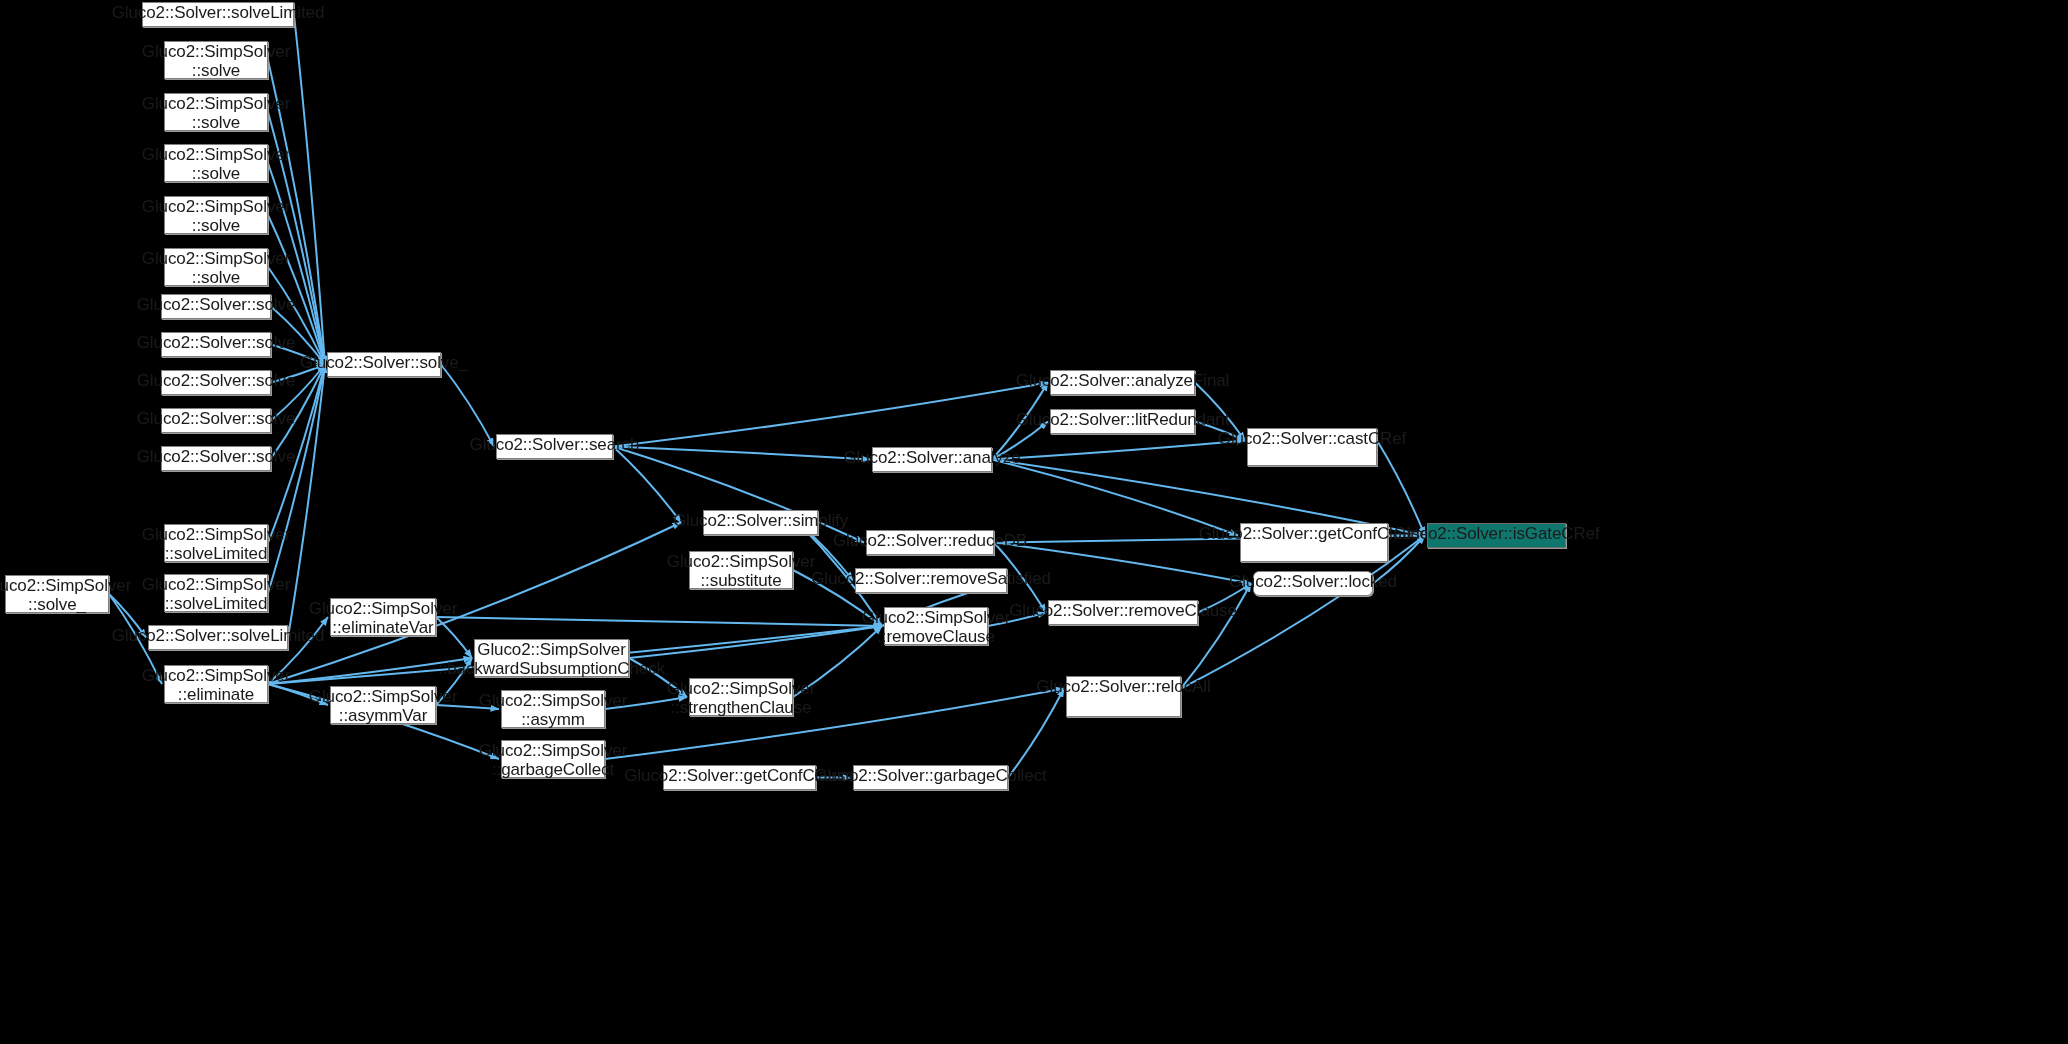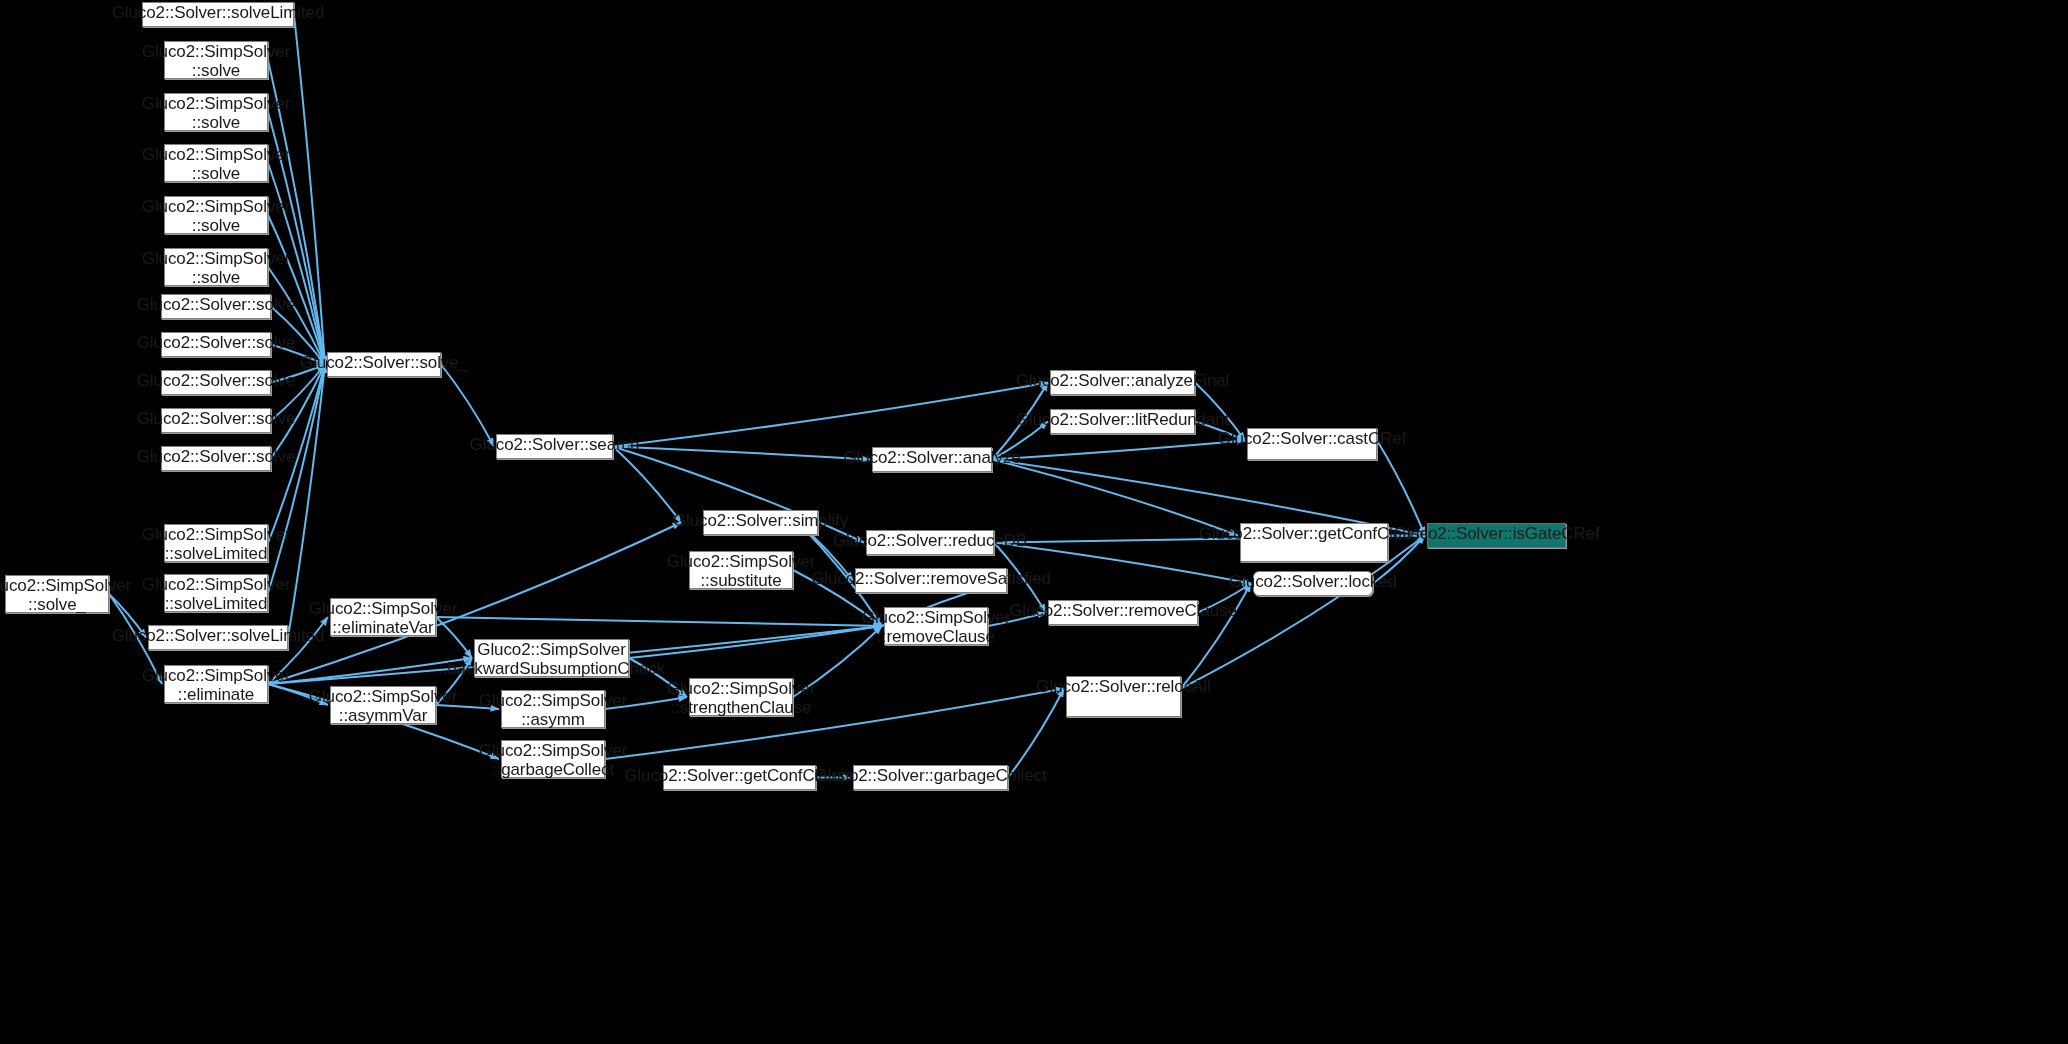--- a/index.html
+++ b/index.html
@@ -132,21 +132,21 @@
       <div class="node" style="left: 474px; top: 639px; width: 155px; height: 38px;"><span>Gluco2::SimpSolver</span><span class="l2">::backwardSubsumptionCheck</span></div>
       <div class="node" style="left: 330px; top: 686px; width: 106px; height: 38px;"><span>Gluco2::SimpSolver</span><span class="l2">::asymmVar</span></div>
       <div class="node" style="left: 501px; top: 690px; width: 104px; height: 38px;"><span>Gluco2::SimpSolver</span><span class="l2">::asymm</span></div>
       <div class="node" style="left: 689px; top: 678px; width: 104px; height: 38px;"><span>Gluco2::SimpSolver</span><span class="l2">::strengthenClause</span></div>
       <div class="node" style="left: 501px; top: 740px; width: 104px; height: 38px;"><span>Gluco2::SimpSolver</span><span class="l2">::garbageCollect</span></div>
       <div class="node" style="left: 663px; top: 765px; width: 153px; height: 25px;"><span>Gluco2::Solver::getConfClause</span></div>
       <div class="node" style="left: 853px; top: 765px; width: 155px; height: 25px;"><span>Gluco2::Solver::garbageCollect</span></div>
       <div class="node" style="left: 1050px; top: 370px; width: 145px; height: 25px;"><span>Gluco2::Solver::analyzeFinal</span></div>
       <div class="node" style="left: 1050px; top: 409px; width: 145px; height: 25px;"><span>Gluco2::Solver::litRedundant</span></div>
       <div class="node" style="left: 872px; top: 447px; width: 120px; height: 25px;"><span>Gluco2::Solver::analyze</span></div>
-      <div class="node" style="left: 1247px; top: 428px; width: 130px; height: 32px;"><span>Gluco2::Solver::castCRef</span></div>
+      <div class="node" style="left: 1247px; top: 428px; width: 130px; height: 38px;"><span>Gluco2::Solver::castCRef</span></div>
       <div class="node" style="left: 866px; top: 530px; width: 128px; height: 25px;"><span>Gluco2::Solver::reduceDB</span></div>
       <div class="node" style="left: 855px; top: 568px; width: 152px; height: 25px;"><span>Gluco2::Solver::removeSatisfied</span></div>
       <div class="node" style="left: 884px; top: 607px; width: 104px; height: 38px;"><span>Gluco2::SimpSolver</span><span class="l2">::removeClause</span></div>
       <div class="node" style="left: 1048px; top: 600px; width: 150px; height: 25px;"><span>Gluco2::Solver::removeClause</span></div>
       <div class="node" style="left: 1066px; top: 676px; width: 115px; height: 41px;"><span>Gluco2::Solver::relocAll</span></div>
       <div class="node" style="left: 1240px; top: 523px; width: 148px; height: 39px;"><span>Gluco2::Solver::getConfClause</span></div>
       <div class="node" style="left: 1253px; top: 571px; width: 120px; height: 25px; border-radius: 6px;"><span>Gluco2::Solver::locked</span></div>
       <div class="node current" style="left: 1427px; top: 523px; width: 139px; height: 25px;"><span>Gluco2::Solver::isGateCRef</span></div>
     </div>
 </div>

